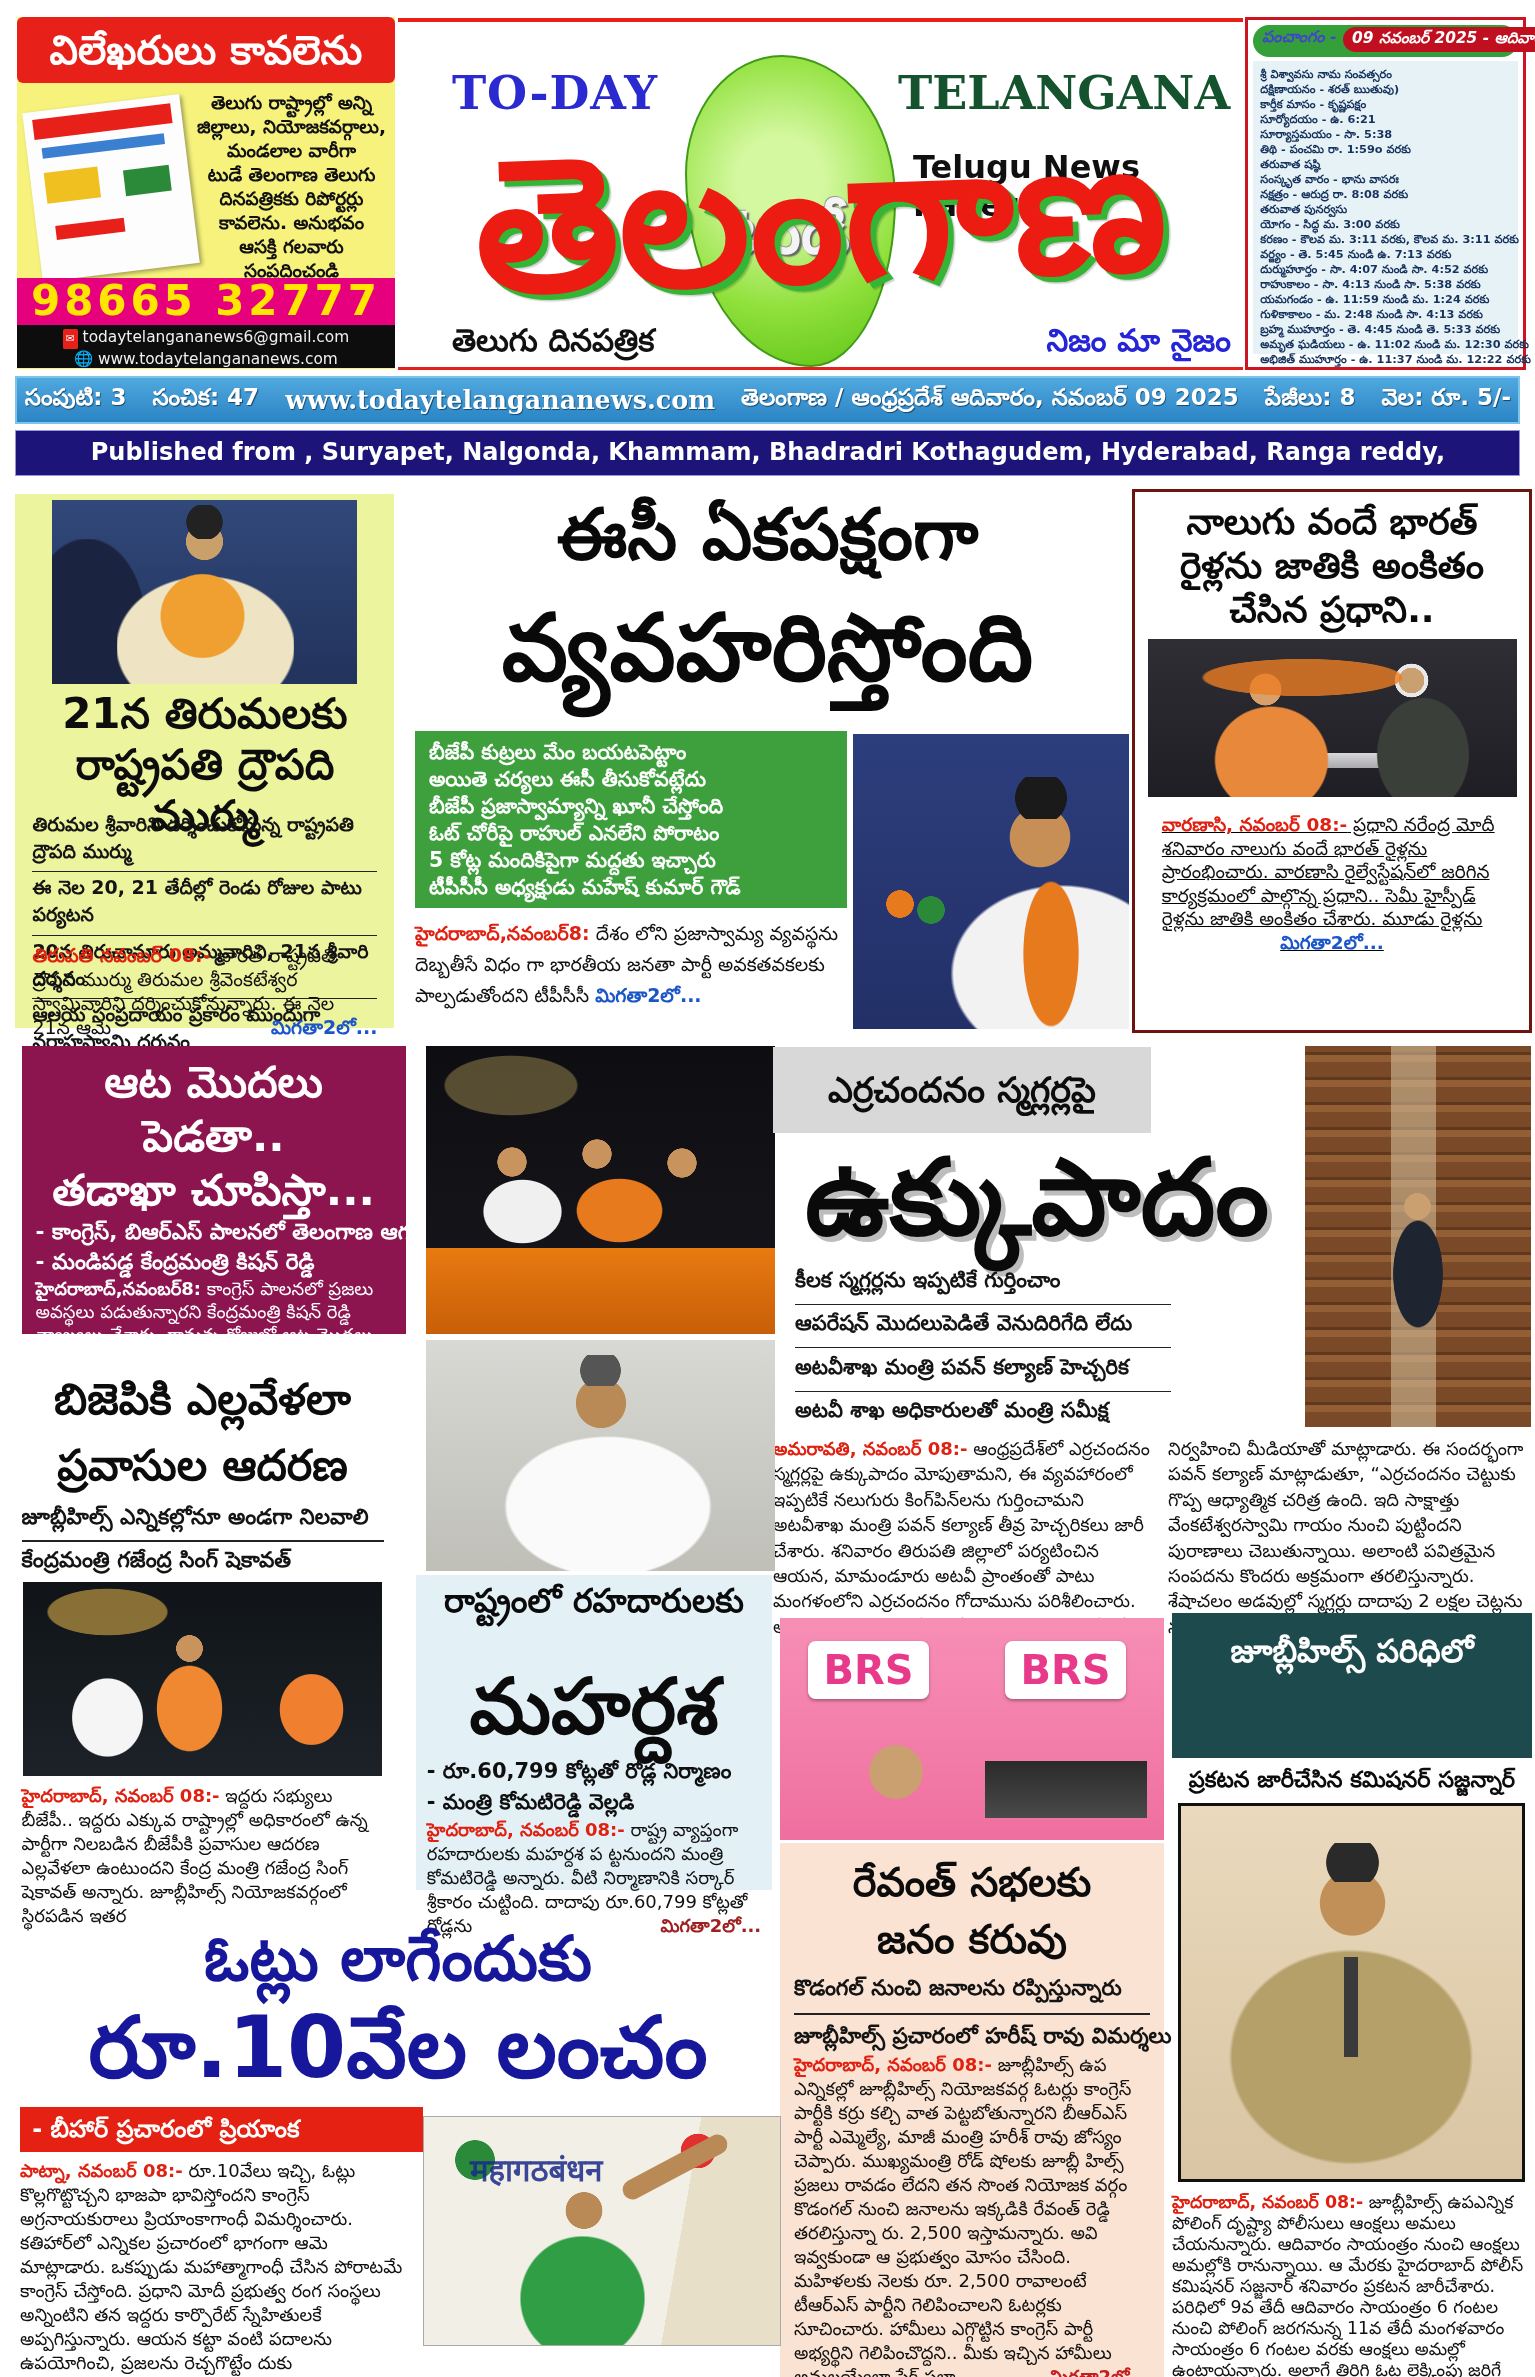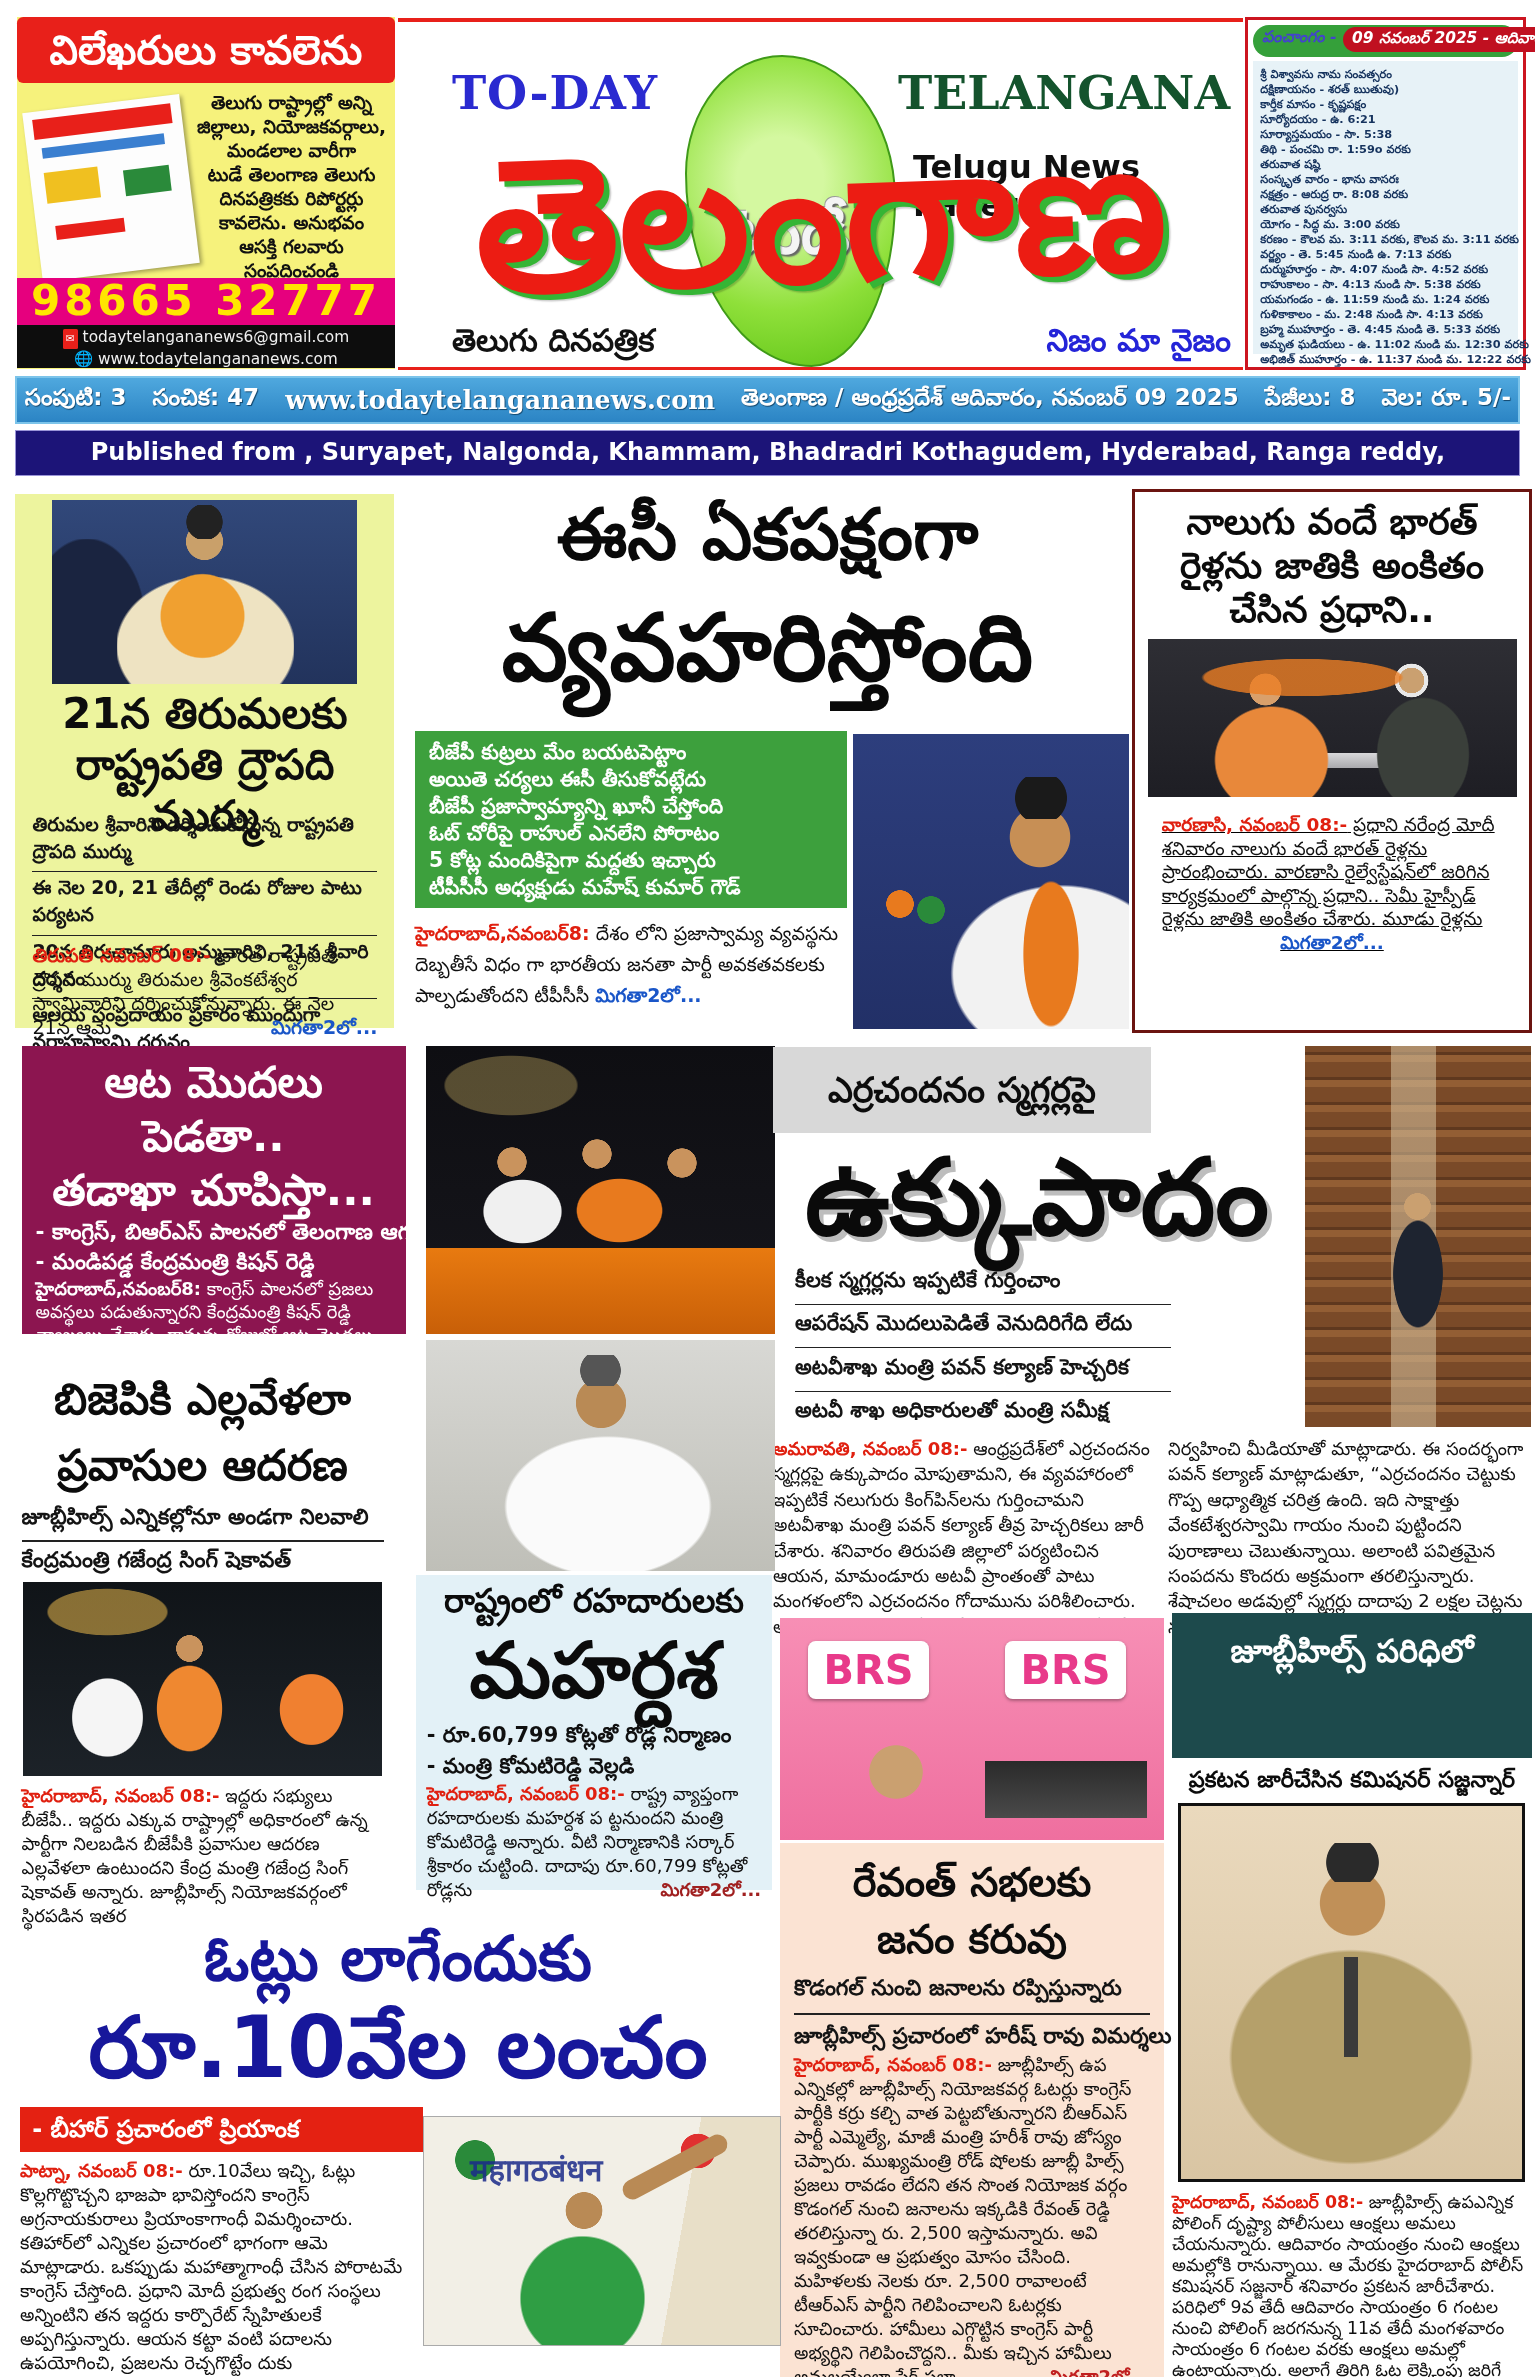--- a/index.html
+++ b/index.html
@@ -132,21 +132,21 @@
     radial-gradient(ellipse,#ef8830 0 64%,transparent 66%),
     radial-gradient(ellipse,#f5f5f5 0 64%,transparent 66%),
     radial-gradient(ellipse,#f08030 0 64%,transparent 66%),
     linear-gradient(#101418,#1c2228);
     background-size:139px 54px,31px 31px,71px 93px,77px 85px,69px 77px,100% 100%;
     background-position:15.4px 3.1px,151px 51px,131px 80px,46px 93px,254px 89px,0 0;background-repeat:no-repeat;}
   .sh-body{left:21.6px;top:1784px;width:362px;font-size:18px;line-height:24px;}
   
   .roads-box{left:416px;top:1575px;width:356px;height:315px;background:#e3f1f7;box-sizing:border-box;padding:6.2px 10.8px;}
   .roads-h1{text-align:center;font-size:33px;font-weight:900;color:#0b0b0b;line-height:40px;white-space:nowrap;}
-  .roads-h2{text-align:center;font-size:77px;font-weight:900;color:#0b0b0b;line-height:99px;}
+  .roads-h2{text-align:center;font-size:77px;font-weight:900;color:#0b0b0b;line-height:99px;margin-top:36px;}
   .roads-bullet{font-size:21px;font-weight:800;color:#101010;line-height:31px;white-space:nowrap;}
   .roads-body{font-size:18px;line-height:24px;margin-top:3.1px;}
   .roads-body .more{color:#a02020;}
   .ph-komati{left:426px;top:1340px;width:349px;height:231px;background-image:
     radial-gradient(circle,#555 0 60%,transparent 62%),
     radial-gradient(circle,#b98a55 0 60%,transparent 62%),
     radial-gradient(ellipse,#fafafa 0 66%,transparent 68%),
     linear-gradient(#d8d8d4,#bfbfb8);
     background-size:59px 31px,54px 62px,216px 147px,100% 100%;
     background-position:145px 15.4px,148px 32px,74px 93px,0 0;background-repeat:no-repeat;}

